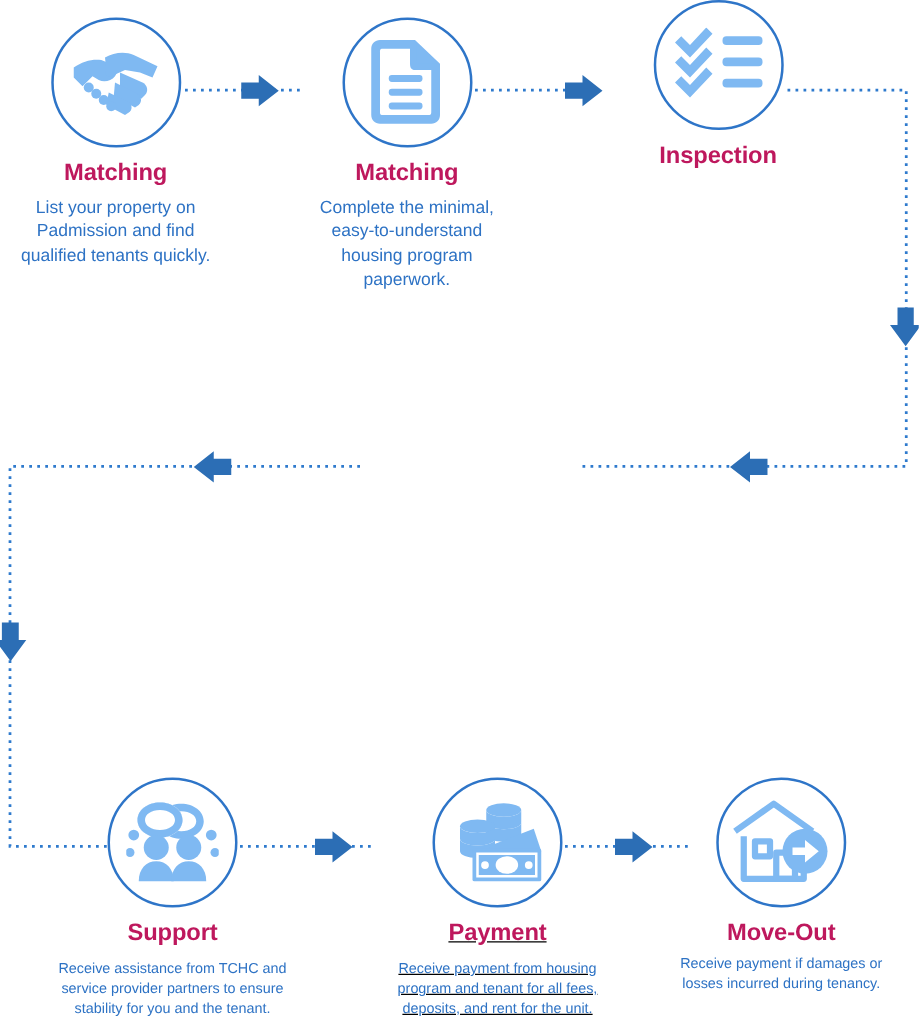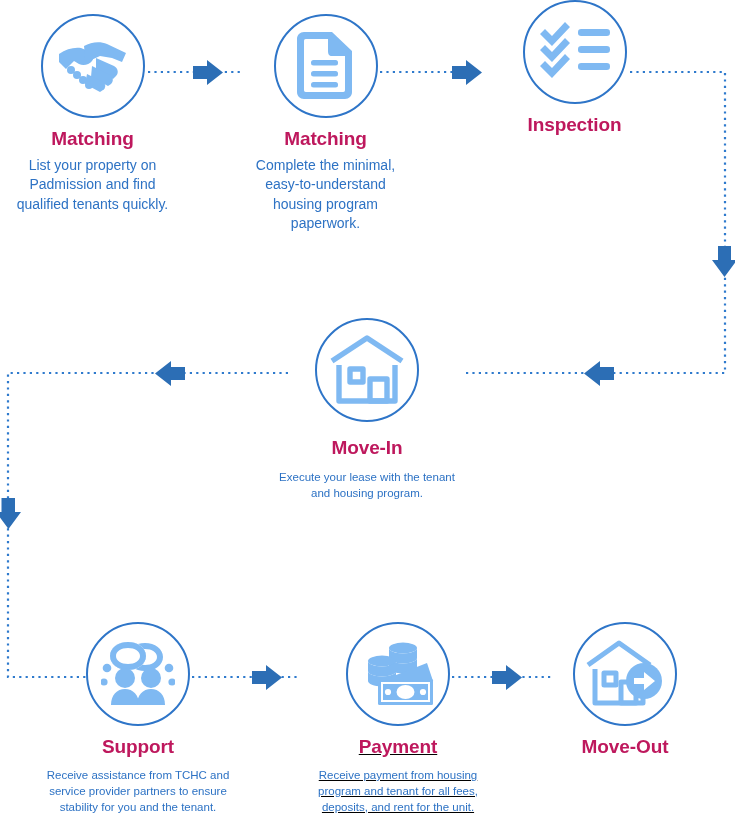--- a/index.html
+++ b/index.html
@@ -195,34 +195,20 @@
           <path d="M2,44 L7,39 L14,46 L27,32 L32,37 L14,56 Z"></path>
           <rect x="40" y="7" width="32" height="7" rx="3.2"></rect>
           <rect x="40" y="24" width="32" height="7" rx="3.2"></rect>
           <rect x="40" y="41" width="32" height="7" rx="3.2"></rect>
         </g>
       </svg>
     </div>
     <div class="step-title">Inspection</div>
   </div>
 
-  <div class="step" id="step-movein">
-    <div class="step-circle">
-      <svg width="78" height="70" viewBox="0 0 78 70">
-        <g fill="none" stroke="#7FB9F2" stroke-width="5.4" stroke-linejoin="round">
-          <polyline points="4,26 39,3 74,26"></polyline>
-          <polyline points="11,30 11,66 67,66 67,30"></polyline>
-          <rect x="22" y="34" width="13" height="13"></rect>
-          <rect x="42" y="44" width="17" height="22"></rect>
-        </g>
-      </svg>
-    </div>
-    <div class="step-title">Move-In</div>
-    <div class="step-desc">Execute your lease with the tenant and housing program.</div>
-  </div>
 
   <div class="step" id="step-support">
     <div class="step-circle">
       <svg width="74" height="66" viewBox="0 0 74 66">
         <g fill="#7FB9F2">
           <path d="M44,2 C54,2 62,8 62,16 C62,24 54,30 44,30 C34,30 26,24 26,16 C26,8 34,2 44,2 Z
                    M44,8 C37,8 32,11.5 32,16 C32,20.5 37,24 44,24 C51,24 56,20.5 56,16 C56,11.5 51,8 44,8 Z" fill-rule="evenodd"></path>
           <path d="M27,1 C37,1 45,7 45,15 C45,23 37,29 27,29 C17,29 9,23 9,15 C9,7 17,1 27,1 Z"></path>
           <path d="M27,1 C37,1 45,7 45,15 C45,23 37,29 27,29 C17,29 9,23 9,15 C9,7 17,1 27,1 Z" fill="#ffffff"></path>
           <path d="M27,1 C37,1 45,7 45,15 C45,23 37,29 27,29 C17,29 9,23 9,15 C9,7 17,1 27,1 Z
@@ -274,15 +260,16 @@
           <polyline points="3,26 34,4 65,26"></polyline>
           <polyline points="10,30 10,64 58,64 58,30"></polyline>
           <rect x="19" y="34" width="12" height="12"></rect>
           <rect x="36" y="43" width="15" height="21"></rect>
         </g>
         <circle cx="59" cy="42" r="18" fill="#7FB9F2"></circle>
         <path fill="#ffffff" d="M49,39 L59,39 L59,33 L70,42 L59,51 L59,45 L49,45 Z"></path>
       </svg>
     </div>
     <div class="step-title">Move-Out</div>
+    <div class="step-desc">Receive payment if damages or losses incurred during tenancy.</div>
   </div>
 
 </div>
 
 </body></html>

